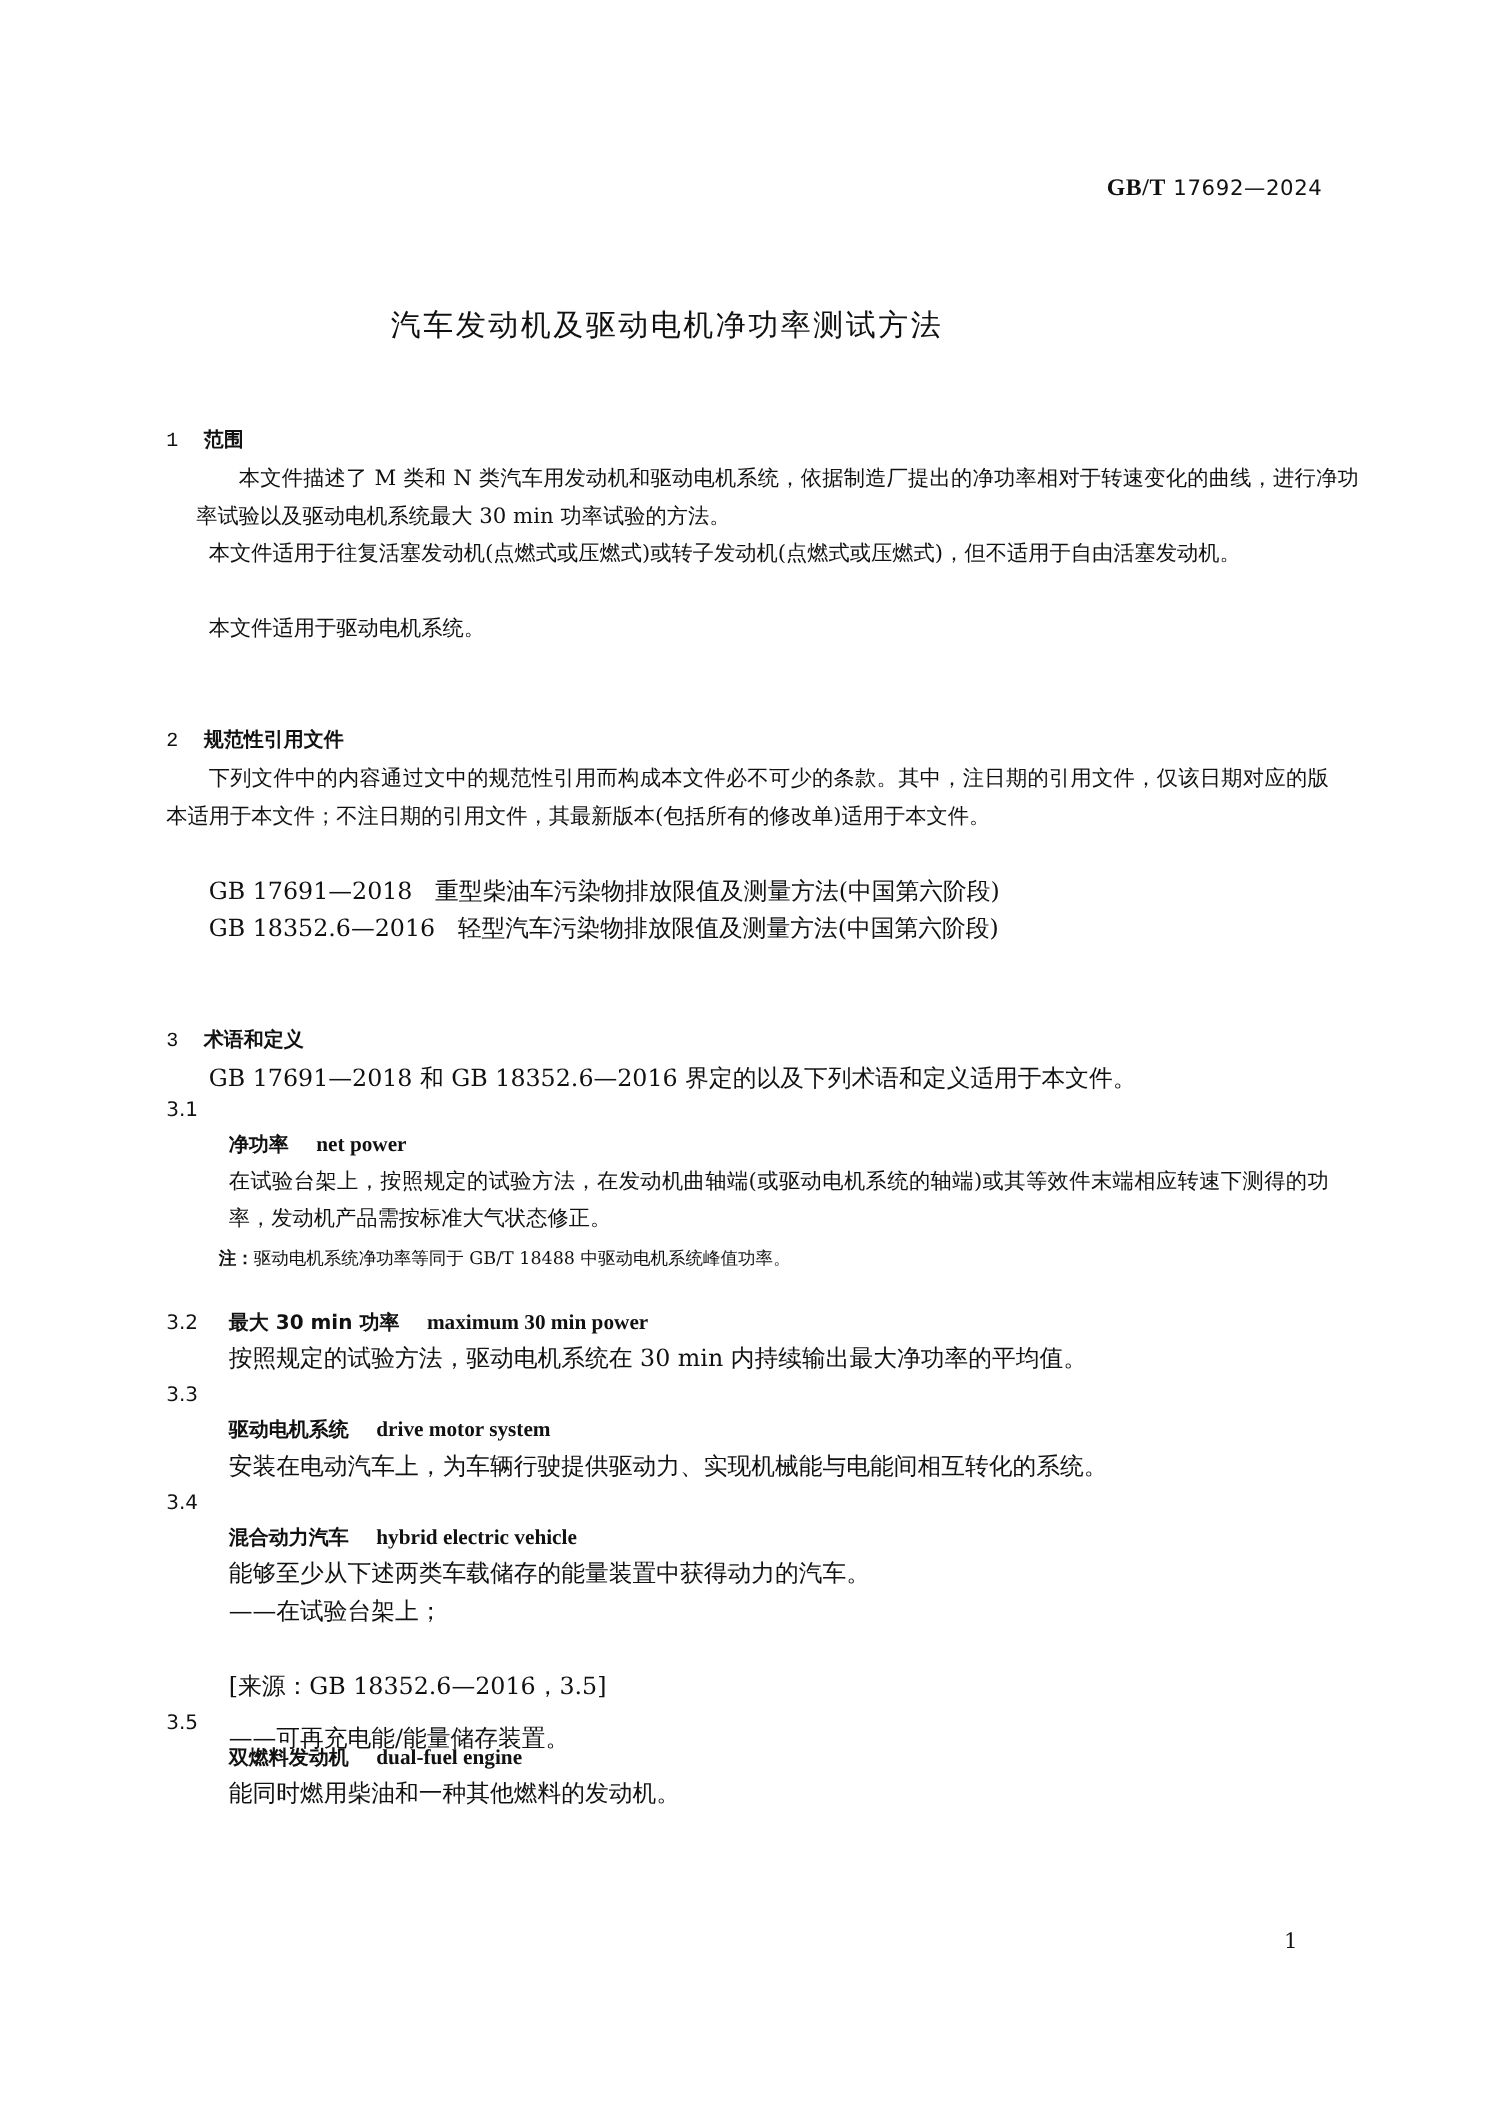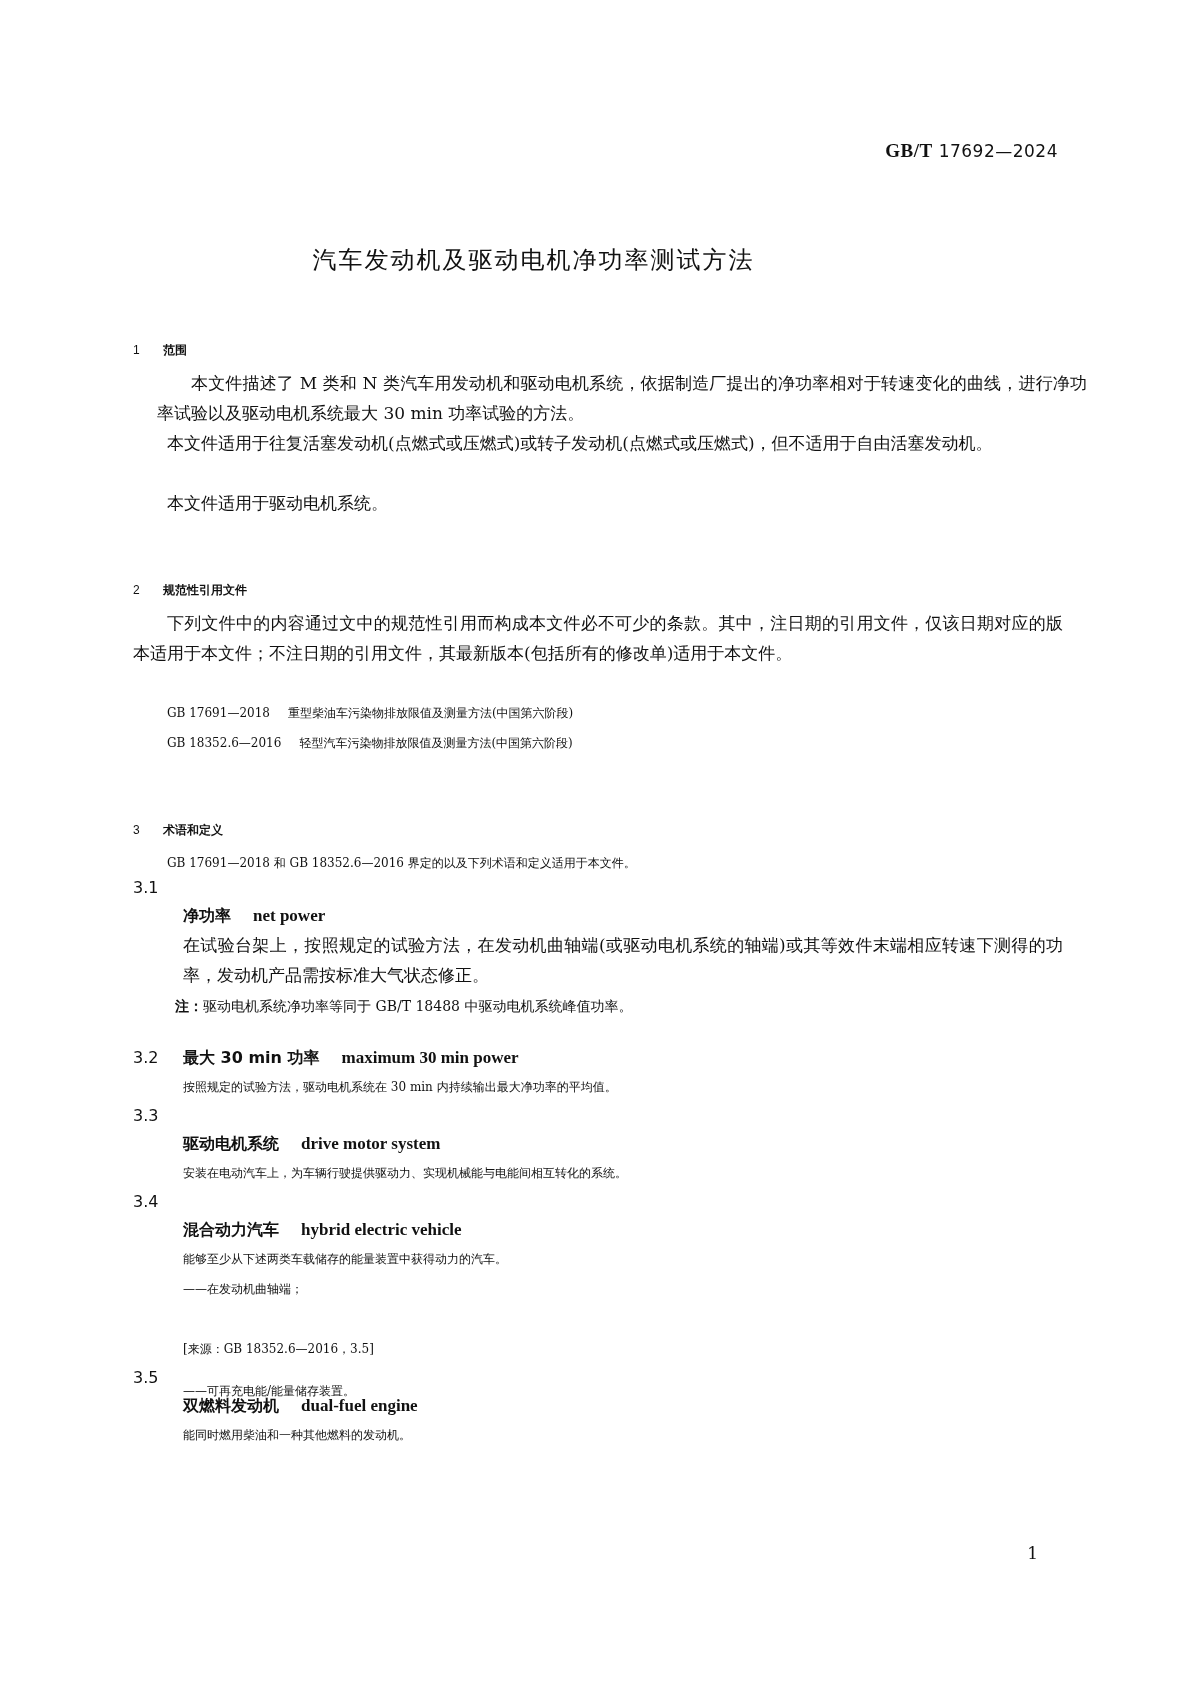--- a/index.html
+++ b/index.html
@@ -4,25 +4,25 @@
 <style>
   html, body { margin: 0; padding: 0; background: #ffffff; }
   body { width: 1191px; height: 1685px; position: relative; overflow: hidden;
          font-family: "DejaVu Serif", "Liberation Serif", serif; color: #111; }
   .abs { position: absolute; }
   .std-code { right: 133px; top: 140px; font-size: 17px; letter-spacing: 0.5px; }
   .std-code .gb { font-weight: bold; font-family: "Liberation Serif", serif; font-size: 19px; }
   .std-code .num { font-family: "DejaVu Sans", sans-serif; font-size: 17px; }
   .doc-title { left: 0; width: 1067px; top: 244px; text-align: center;
                font-family: "DejaVu Sans", sans-serif; font-size: 24px; letter-spacing: 2px; font-weight: 500; }
-  .section-head { left: 133px; font-family: Liberation Sans, sans-serif; font-size: 12px; font-weight: bold; }
+  .section-head { left: 133px; font-family: Liberation Mono, monospace; font-size: 16px; font-weight: bold; }
   .section-head .sn { display: inline-block; width: 30px; font-weight: normal; }
   .para { left: 133px; width: 930px; font-size: 17px; line-height: 30px; text-align: justify; }
   .indent { text-indent: 2em; }
-  .line { left: 167px; font-size: 12px; line-height: 30px; white-space: nowrap; }
+  .line { left: 167px; font-size: 19px; line-height: 30px; white-space: nowrap; }
   .clause { left: 133px; font-family: "DejaVu Sans", sans-serif; font-size: 16px; }
   .term { left: 183px; font-family: "DejaVu Sans", sans-serif; font-size: 16px; font-weight: bold; }
   .term .en { font-family: "Liberation Serif", serif; font-size: 17px; margin-left: 22px; }
   .note { left: 175px; font-size: 14px; }
   .note .lbl { font-family: "DejaVu Sans", sans-serif; font-weight: bold; }
   .page-num { right: 153px; top: 1543px; font-size: 17px; }
 </style>
 </head>
 <body>
 
@@ -75,21 +75,21 @@
 <div class="abs term" style="top:1134px;">
   <span>驱动电机系统</span><span class="en">drive motor system</span>
 </div>
 <div class="abs line" style="top:1158px; left:183px;">安装在电动汽车上，为车辆行驶提供驱动力、实现机械能与电能间相互转化的系统。</div>
 
 <div class="abs clause" style="top:1192px;">3.4</div>
 <div class="abs term" style="top:1220px;">
   <span>混合动力汽车</span><span class="en">hybrid electric vehicle</span>
 </div>
 <div class="abs line" style="top:1244px; left:183px;">能够至少从下述两类车载储存的能量装置中获得动力的汽车。</div>
-<div class="abs line" style="top:1274px; left:183px;">——在发动机曲轴端；</div>
+<div class="abs line" style="top:1274px; left:183px;">——在试验台架上；</div>
 <div class="abs line" style="top:1376px; left:183px;">——可再充电能/能量储存装置。</div>
 <div class="abs line" style="top:1334px; left:183px;">[来源：GB 18352.6—2016，3.5]</div>
 
 <div class="abs clause" style="top:1368px;">3.5</div>
 <div class="abs term" style="top:1396px;">
   <span>双燃料发动机</span><span class="en">dual-fuel engine</span>
 </div>
 <div class="abs line" style="top:1420px; left:183px;">能同时燃用柴油和一种其他燃料的发动机。</div>
 
 <div class="abs page-num">1</div>

